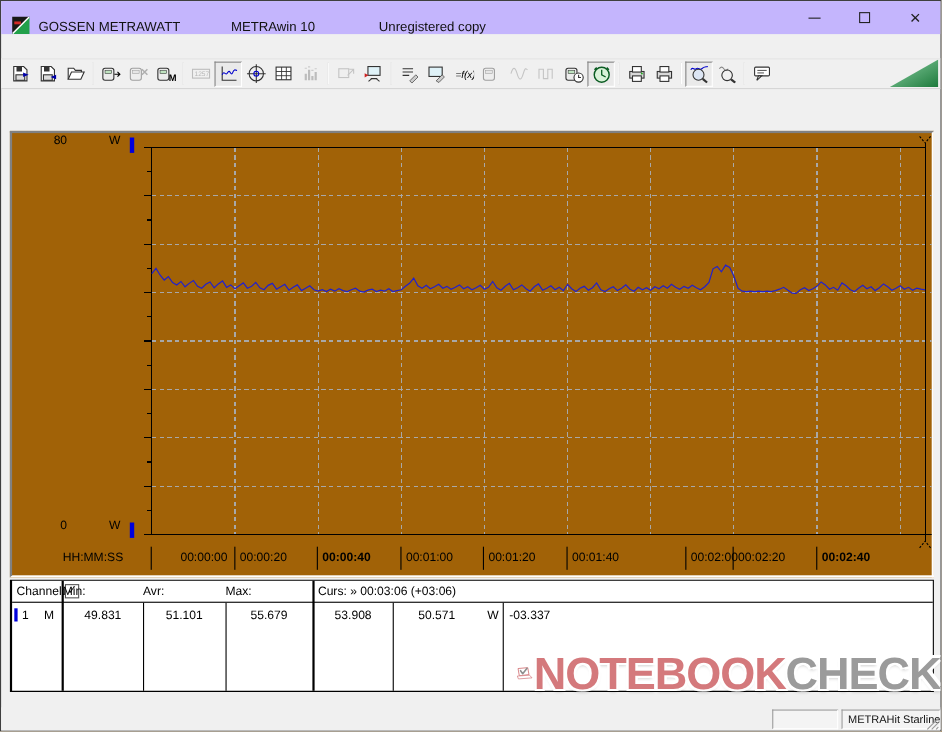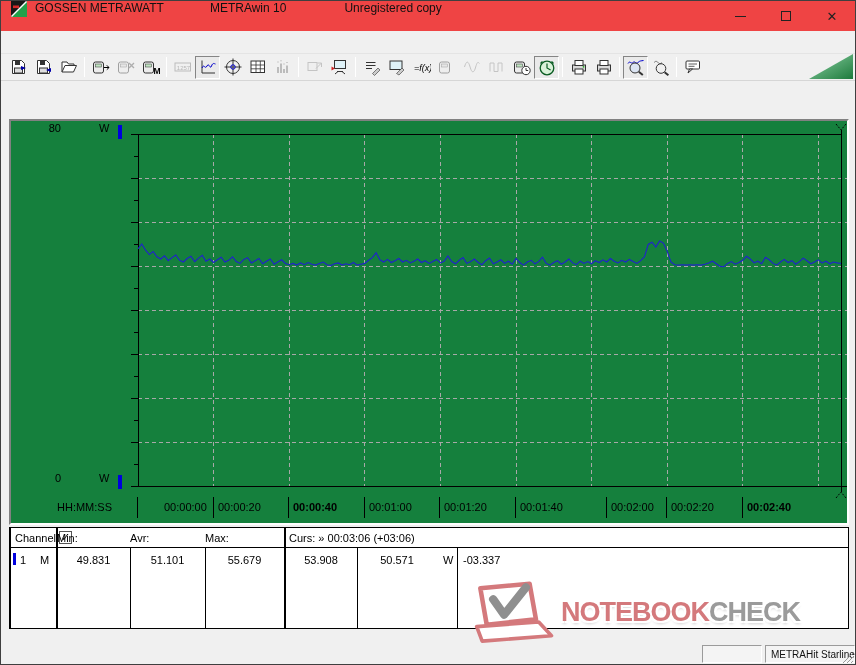--- a/index.html
+++ b/index.html
@@ -1,20 +1,20 @@
 <!DOCTYPE html>
 <html><head>
 <meta charset="utf-8">
 <style>
   *{box-sizing:border-box;margin:0;padding:0}
   html,body{background:#c9c9c9;font-family:"Liberation Sans",sans-serif}
   .win{position:relative;width:856px;height:665px;background:#f0f0f0;border:1px solid #3f3f3f;overflow:hidden}
 
   
-  .titlebar{position:absolute;left:0;top:0;width:100%;height:30px;background:#ef4444;display:flex;align-items:flex-start;font-size:12px;color:#111}
+  .titlebar{position:absolute;left:0;top:0;width:100%;height:30px;background:#c4b5fd;display:flex;align-items:flex-end;font-size:12px;color:#111}
   .titlebar .appicon{margin:0 6px 0 10px;width:16px;height:16px}
   .t-left{margin-left:2px}
   .t-mid{margin-left:46px}
   .t-right{margin-left:58px}
   .winctl{margin-left:auto;display:flex;height:30px}
   .ctl{width:46px;height:30px;display:flex;align-items:center;justify-content:center}
   .ctl .minbar{width:11px;height:1px;background:#222}
   .ctl .maxbox{width:10px;height:10px;border:1px solid #222}
   .ctl .closex{font-size:13px;color:#222;line-height:1}
 
@@ -30,21 +30,21 @@
   .tb.pressed{border-color:#858585 #fff #fff #858585;background:#eaeaea}
   .tb.disabled{opacity:.42;filter:grayscale(1)}
   .tbsep{width:1px;height:20px;background:#bdbdbd;border-right:1px solid #fff;margin:0 3px}
   .tb-triangle{position:absolute;right:2px;bottom:1px;width:44px;height:25px}
 
   
   .infostrip{position:absolute;left:0;top:81px;width:100%;height:36px;background:#fff;font-size:11px;color:#111;border-bottom:1px solid #c4c4c4}
   .infostrip span{position:absolute;white-space:pre}
 
   
-  .chartpanel{position:absolute;left:8px;top:118px;width:840px;height:406px;background:#15803d;border:2px solid;border-color:#818181 #fff #fff #818181}
+  .chartpanel{position:absolute;left:8px;top:118px;width:840px;height:406px;background:#a16207;border:2px solid;border-color:#818181 #fff #fff #818181}
   .chartinner{position:absolute;inset:0}
   #chart-svg{position:absolute;left:0;top:0}
   .grid{stroke:#a8a8a8;stroke-dasharray:4 3;stroke-width:1;fill:none;shape-rendering:crispEdges}
   .ax{stroke:#000;stroke-width:1;fill:none;shape-rendering:crispEdges}
   .ser{stroke:#2121cd;stroke-width:1.1;fill:none}
   .cur{stroke:#000;stroke-width:1;shape-rendering:crispEdges}
   .curm{stroke:#000;fill:none;stroke-dasharray:2 1.5}
   .yl{position:absolute;font-size:11px;color:#000}
   .ymark{position:absolute;width:4px;height:14px;background:#0000dd}
   .xtick{position:absolute;top:376px;height:21px;border-left:1px solid #000;padding:4px 0 0 4px;font-size:11px;white-space:nowrap}
@@ -57,21 +57,21 @@
   .vl.thick{width:2px}
   .vl.bodyonly{top:20px}
   .tbl span{position:absolute;white-space:pre}
   .cell-r{}
   .cell-c{text-align:center}
   .cbx{position:absolute;left:48px;top:3px;width:13px;height:13px;background:#fff;border:1px solid #555;font-size:11px;line-height:11px;text-align:center;color:#111}
   .rowmark{position:absolute;left:2px;top:25px;width:3px;height:12px;background:#0000dd}
 
   
   .watermark{position:absolute;left:468px;top:580px;width:386px;height:62px;display:flex;align-items:center;pointer-events:none;z-index:5}
-  .wm-text{font-size:27px;font-weight:800;letter-spacing:-1px;line-height:1;white-space:nowrap;
+  .wm-text{font-size:41px;font-weight:800;letter-spacing:-1px;line-height:1;white-space:nowrap;
     text-shadow:-2px -2px 0 #fff,2px -2px 0 #fff,-2px 2px 0 #fff,2px 2px 0 #fff,0 3px 3px rgba(0,0,0,.18)}
 
   
   .statusbar{position:absolute;left:0;top:642px;width:100%;height:22px;background:#f0f0f0;font-size:11px;color:#111}
   .sbseg{position:absolute;top:2px;height:18px;background:#f4f4f4;border:1px solid;border-color:#9b9b9b #fff #fff #9b9b9b;padding:2px 5px;white-space:nowrap;overflow:visible}
 </style>
 </head>
 <body>
 
 <div class="win">
@@ -342,21 +342,21 @@
       <span class="yl" style="left:88px;top:351px">W</span>
       <div class="ymark" style="left:107px;top:354px"></div>
       <div id="xlabels">
         <span class="xcap">HH:MM:SS</span>
       <div class="xtick" style="left: 126px; padding-left: 26px;">00:00:00</div>
           <div class="xtick" style="left: 202px;">00:00:20</div>
           <div class="xtick" style="left: 277px; font-weight: bold;">00:00:40</div>
           <div class="xtick" style="left: 353px;">00:01:00</div>
           <div class="xtick" style="left: 428px;">00:01:20</div>
           <div class="xtick" style="left: 504px;">00:01:40</div>
-          <div class="xtick" style="left: 595px;">00:02:00</div>
+          <div class="xtick" style="left: 612px;">00:02:00</div>
           <div class="xtick" style="left: 655px;">00:02:20</div>
           <div class="xtick" style="left: 731px; font-weight: bold;">00:02:40</div>
         </div>
     </div>
   </div>
 
   <div class="tbl">
     <div class="hline"></div>
     <div class="vl thick" style="left:45px"></div>
     <div class="vl bodyonly" style="left:119px"></div>

